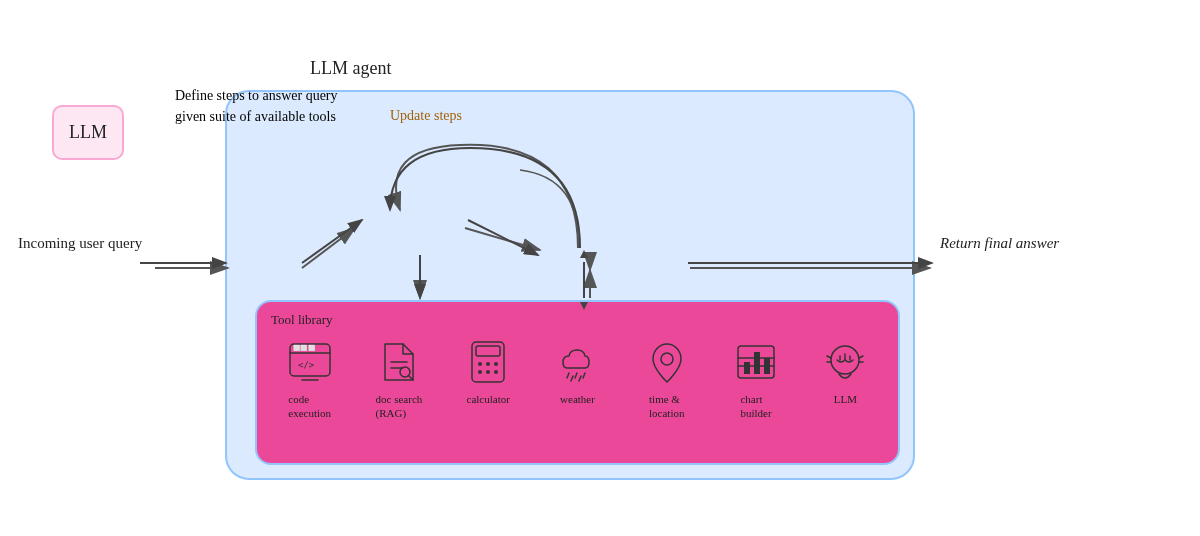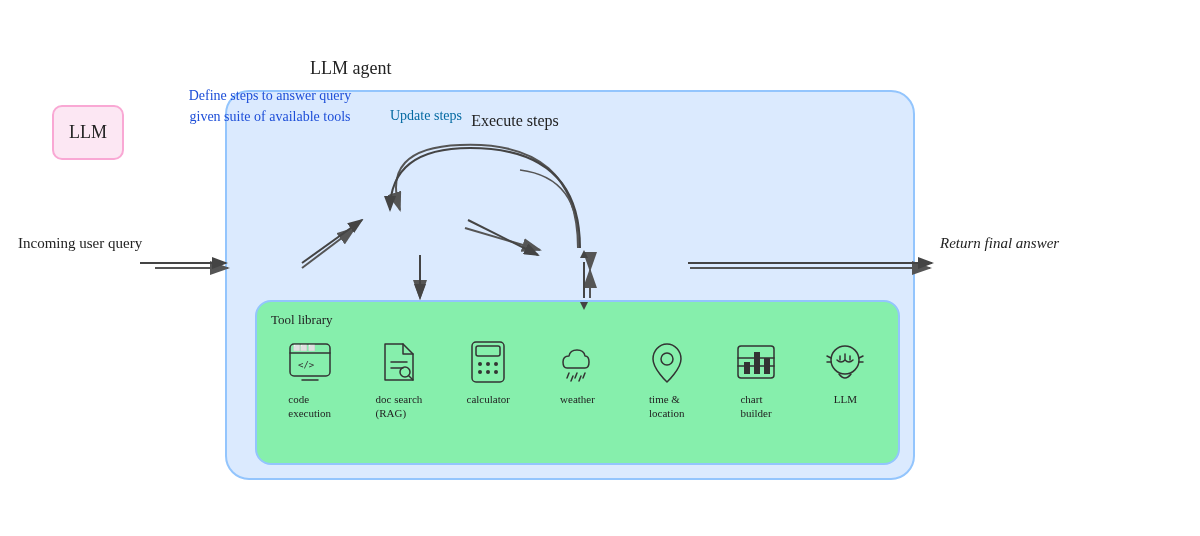--- a/index.html
+++ b/index.html
@@ -58,23 +58,23 @@
       font-size: 18px;
       color: #222;
     }
 
     
     .define-steps-box {
       position: absolute;
       left: 175px;
       top: 85px;
       width: 190px;
-      text-align: center;
+      text-align: left;
       font-size: 14px;
-      color: #1d4ed8;
+      color: #000000;
       line-height: 1.5;
     }
 
     .execute-steps-box {
       position: absolute;
       left: 450px;
       top: 110px;
       width: 130px;
       text-align: center;
       font-size: 16px;
@@ -108,21 +108,21 @@
       font-size: 15px;
       color: #222;
       font-style: italic;
     }
 
     .update-steps-label {
       position: absolute;
       left: 390px;
       top: 108px;
       font-size: 14px;
-      color: #0369a1;
+      color: #a16207;
     }
 
     .tool-item {
       display: flex;
       flex-direction: column;
       align-items: center;
       gap: 6px;
       width: 80px;
     }
 
@@ -155,25 +155,24 @@
   <div class="incoming-label">Incoming user query</div>
 
   <div class="return-label">Return final answer</div>
 
   <div class="llm-box">
     <span>LLM</span>
   </div>
 
   <div class="define-steps-box">Define steps to answer query given suite of available tools</div>
 
-  <div class="execute-steps-box">Execute steps</div>
 
   <div class="update-steps-label">Update steps</div>
 
-  <div style="position:absolute; left:255px; top:300px; width:645px; height:165px; background:#86efac; border:2px solid #93c5fd; border-radius:16px;">
+  <div style="position:absolute; left:255px; top:300px; width:645px; height:165px; background:#ec4899; border:2px solid #93c5fd; border-radius:16px;">
     <div style="position:absolute; left:14px; top:10px; font-size:13px; color:#222; font-family:'Comic Sans MS',cursive;">Tool library</div>
 
     <div style="display:flex; align-items:flex-start; justify-content:space-around; padding: 36px 8px 0 8px;">
 
       <div class="tool-item">
         <svg class="icon-svg" viewBox="0 0 48 48">
           <rect x="4" y="6" width="40" height="32" rx="4"></rect>
           <line x1="4" y1="15" x2="44" y2="15"></line>
           <text x="7" y="12" font-size="6" fill="#333" stroke="none" font-family="monospace">⬜⬜⬜</text>
           <text x="12" y="30" font-size="9" fill="#333" stroke="none" font-family="monospace">&lt;/&gt;</text>

